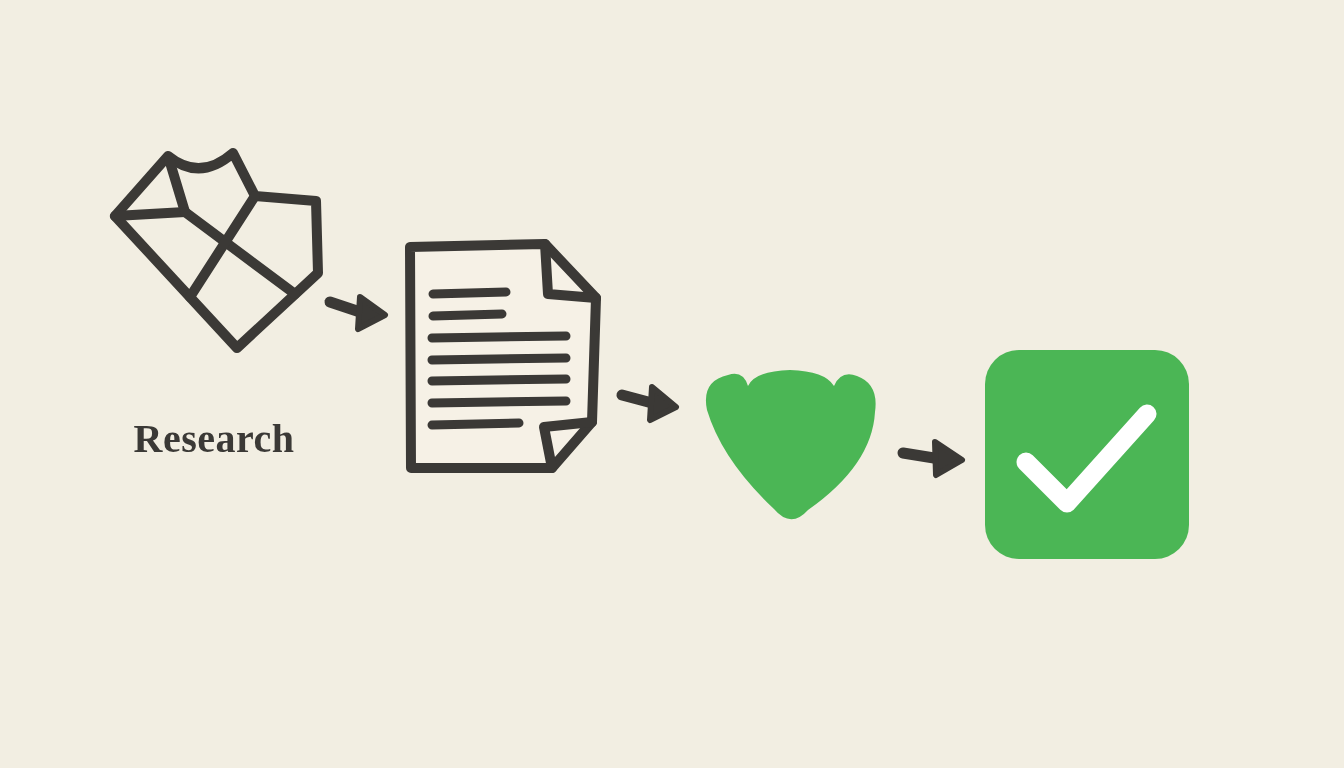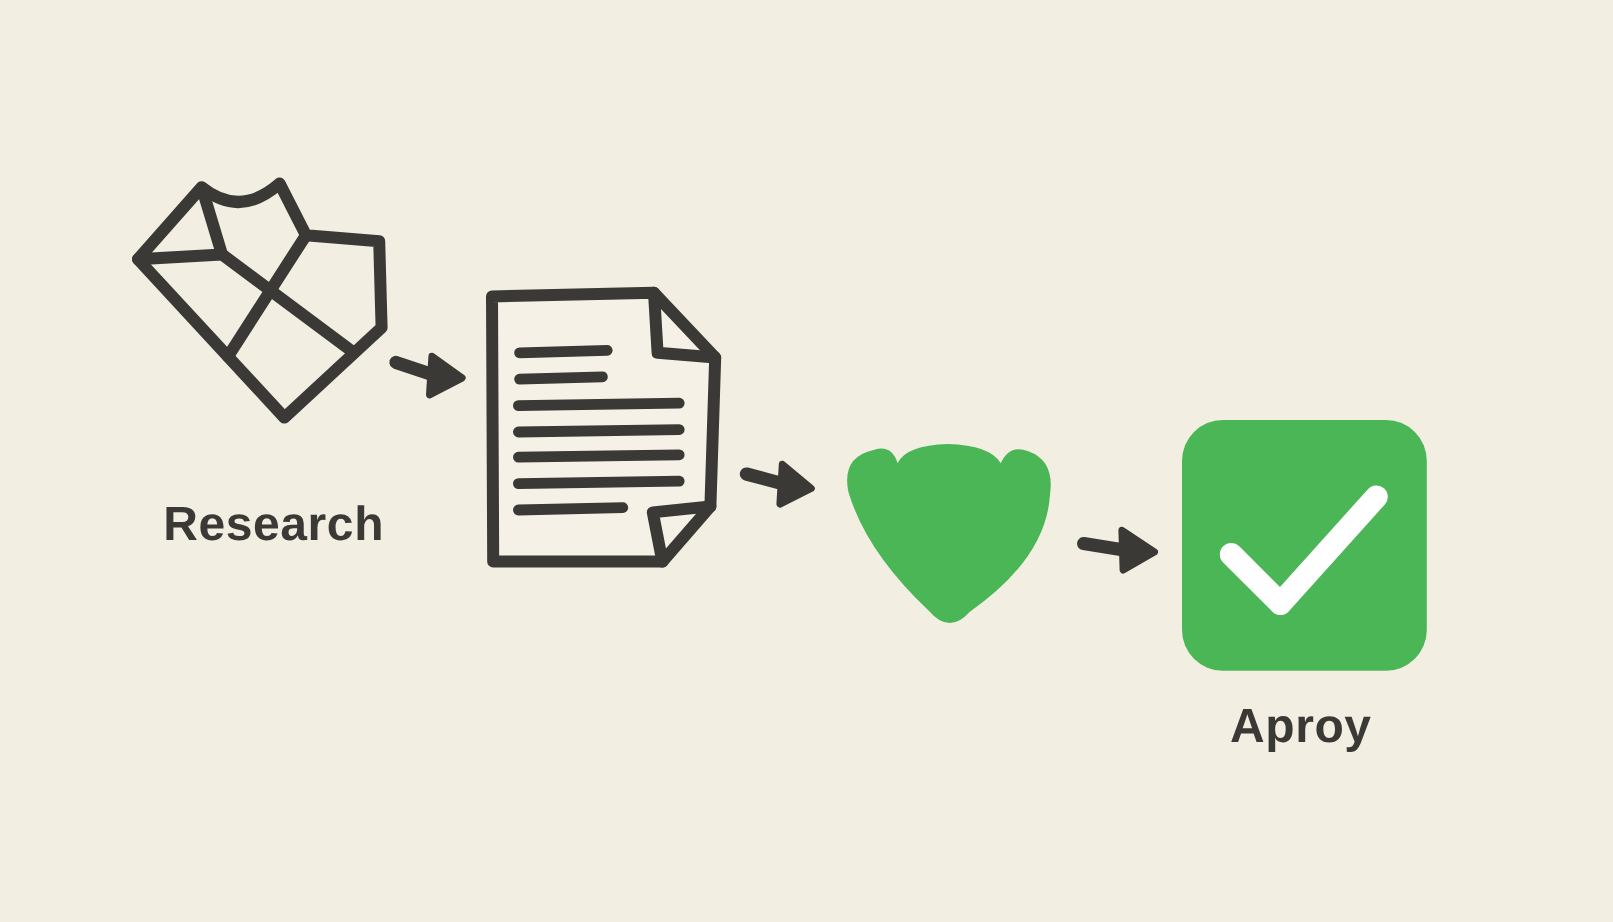--- a/index.html
+++ b/index.html
@@ -63,21 +63,21 @@
 
 <div class="canvas">
 
   <svg class="icon" style="left:100px; top:135px; width:240px; height:230px;" viewBox="100 135 240 230" xmlns="http://www.w3.org/2000/svg">
     <path class="stroke-ink" d="M115,216 L168,156 Q200,182 233,153 L255,196 L316,201 L318,273 L237,348 Z"></path>
     <path class="stroke-ink" d="M115,216 L185,212"></path>
     <path class="stroke-ink" d="M169,159 L185,212"></path>
     <path class="stroke-ink" d="M185,212 L295,294"></path>
     <path class="stroke-ink" d="M255,196 L190,297"></path>
   </svg>
-  <div class="label" style="left:103px; top:415px; width:250px;">Research</div>
+  <div class="label" style="left:89px; top:415px; width:250px;font-family:Liberation Serif, serif;">Research</div>
 
   <svg class="icon" style="left:318px; top:286px; width:78px; height:52px;" viewBox="318 286 78 52" xmlns="http://www.w3.org/2000/svg">
     <path class="arrow-shaft" d="M330,302 L360,312"></path>
     <path class="arrow-head" d="M360,297 L385,315 L358,329 Z"></path>
   </svg>
 
   <svg class="icon" style="left:395px; top:232px; width:215px; height:248px;" viewBox="395 232 215 248" xmlns="http://www.w3.org/2000/svg">
     <path class="stroke-ink page" d="M410,247 L545,244 L596,298 L592,422 L552,468 L411,468 Z"></path>
     <path class="stroke-ink" d="M545,244 L548,294 L596,298"></path>
     <path class="stroke-ink" d="M592,422 L544,427 L552,468"></path>
@@ -112,15 +112,14 @@
 
   <svg class="icon" style="left:893px; top:433px; width:76px; height:52px;" viewBox="893 433 76 52" xmlns="http://www.w3.org/2000/svg">
     <path class="arrow-shaft" d="M903,453 L934,458"></path>
     <path class="arrow-head" d="M935,442 L962,460 L936,475 Z"></path>
   </svg>
 
   <svg class="icon" style="left:978px; top:343px; width:218px; height:224px;" viewBox="978 343 218 224" xmlns="http://www.w3.org/2000/svg">
     <rect class="fill-green" x="985" y="350" width="204" height="209" rx="34"></rect>
     <path class="check-stroke" d="M1026,462 L1067,503 L1147,414"></path>
   </svg>
-  <div class="label" style="left:984px; top:583px; width:200px;">Aproy</div>
 
 </div>
 
 </body></html>

